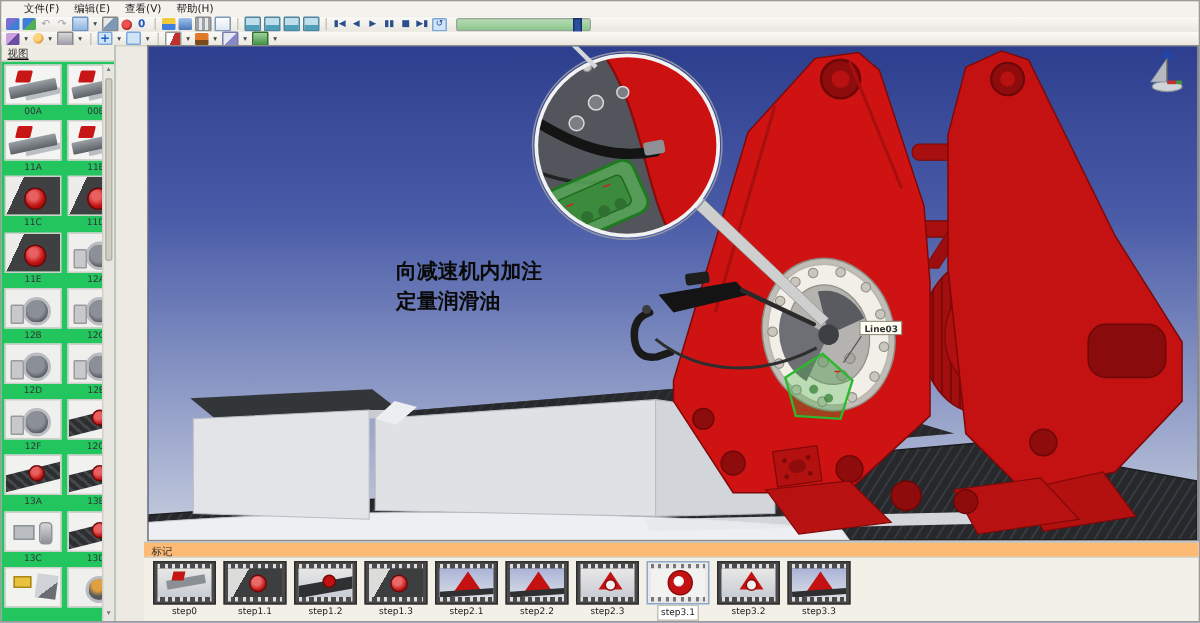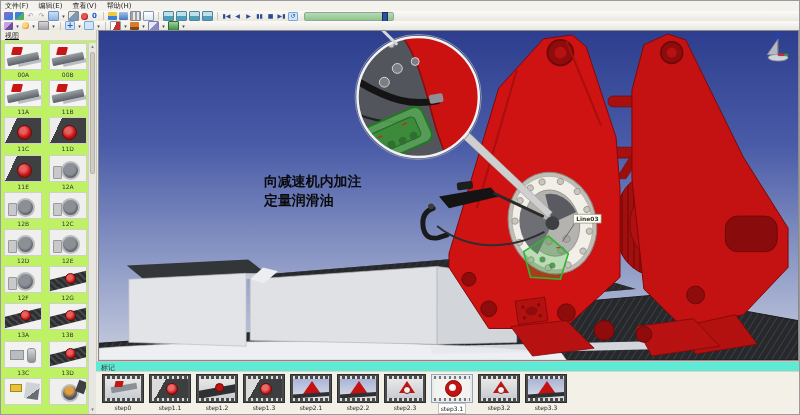--- a/index.html
+++ b/index.html
@@ -1,20 +1,20 @@
 <!DOCTYPE html>
 <html><head>
 <meta charset="utf-8">
 <style>
   html,body{margin:0;padding:0;}
   body{width:800px;height:415px;overflow:hidden;font-family:"DejaVu Sans","Liberation Sans",sans-serif;background:#eceae2;position:relative;}
   .win{position:absolute;inset:0;border:1px solid #9a9a9a;box-sizing:border-box;background:#eceae2;}
 
   
-  .menubar{position:absolute;left:0;top:0;right:0;height:10px;background:#f4f2ec;border-bottom:1px solid #d8d5cc;display:flex;align-items:center;padding-left:4px;gap:10px;}
+  .menubar{position:absolute;left:0;top:0;right:0;height:10px;background:#f4f2ec;border-bottom:1px solid #d8d5cc;display:flex;align-items:center;padding-left:15px;gap:10px;}
   .menubar .mi{font-size:7px;color:#222;line-height:10px;}
 
   
   .tb{position:absolute;left:0;right:0;display:flex;align-items:center;padding-left:3px;gap:2px;background:linear-gradient(#fbfaf7,#e9e7df);border-bottom:1px solid #d2cfc5;}
   .tb1{top:10px;height:10px;}
   .tb2{top:20px;height:9px;}
   .tbtn{width:9px;height:8px;border-radius:1px;display:inline-flex;align-items:center;justify-content:center;font-size:6px;line-height:8px;color:#333;flex:0 0 auto;}
   .tbtn.on{background:#cfe4f7;border:1px solid #7da7d9;height:7px;width:8px;}
   .sep{width:1px;height:8px;background:#c9c6bc;margin:0 2px;flex:0 0 auto;}
   .caret{font-size:5px;color:#444;width:5px;text-align:center;flex:0 0 auto;}
@@ -39,21 +39,21 @@
   .g-light{background:radial-gradient(circle at 40% 40%,#ffd480 0 40%,#e08a1a 75%);border-radius:50%;width:7px;height:7px;}
   .g-eraser{background:linear-gradient(#d8d8d8,#9a9aa8);border:1px solid #888;}
   .g-move{color:#1d5fbf;font-weight:bold;font-size:8px;}
   .g-draw{background:linear-gradient(135deg,#f2b33a 50%,#8a5a1a 50%);}
   .g-measure{background:linear-gradient(115deg,#fff 45%,#c03030 45%);border:1px solid #999;}
   .g-flag{background:linear-gradient(#e07a2a 60%,#7a4a1a 60%);}
   .g-cut{background:linear-gradient(135deg,#e8e8f2 50%,#8888c8 50%);border:1px solid #7a7ab0;}
   .g-palette{background:linear-gradient(#9fd09f,#3f8f3f);border:1px solid #2d6e2d;}
 
   
-  .sidebar{position:absolute;left:0;top:29px;width:96px;bottom:0;background:#bef264;border-right:1px solid #c8c5bc;box-sizing:border-box;overflow:hidden;text-decoration:underline;}
+  .sidebar{position:absolute;left:0;top:29px;width:76px;bottom:0;background:#22c55e;border-right:1px solid #c8c5bc;box-sizing:border-box;overflow:hidden;text-decoration:underline;}
   .sidebar .hd{height:11px;background:#efece3;border-bottom:1px solid #d5d2c8;font-size:7px;color:#333;padding:1px 0 0 4px;box-sizing:border-box;}
   .thumbgrid{position:absolute;left:2px;top:13px;right:8px;bottom:0;display:grid;grid-template-columns:1fr 1fr;column-gap:4px;row-gap:1px;}
   .titem{display:flex;flex-direction:column;align-items:center;}
   .thumb{width:38px;height:27px;background:#fff;border:1px solid #cfcfcb;box-sizing:border-box;position:relative;overflow:hidden;}
   .tlabel{font-size:6px;color:#333;height:9px;line-height:9px;}
   
   .v-machine{background:#f4f4f2;}
   .v-machine::before{content:"";position:absolute;left:7px;top:3px;width:10px;height:8px;background:#c81515;transform:skewX(-14deg);border-radius:1px;}
   .v-machine::after{content:"";position:absolute;left:2px;top:11px;width:32px;height:8px;background:linear-gradient(#9aa0a6,#5c6166);transform:rotate(-12deg);border-radius:1px;box-shadow:8px 5px 0 -2px #b9bec2;}
   .v-cyl{background:linear-gradient(115deg,#ececea 25%,#3e4042 25%);}
@@ -77,21 +77,21 @@
   .vscroll .up{height:7px;line-height:7px;}
   .vscroll .dn{position:absolute;bottom:1px;left:0;right:0;height:7px;line-height:7px;}
   .vscroll .vthumb{position:absolute;left:1px;right:1px;top:9px;height:120px;background:#cfccc2;border:1px solid #b5b2a8;border-radius:2px;}
 
   
   .viewport{position:absolute;left:97px;top:29px;right:0;bottom:53px;border:1px solid #8a8a8a;box-sizing:border-box;background:#3a4d9e;font-weight:bold;}
   .viewport svg{display:block;width:100%;height:100%;}
 
   
   .bottompanel{position:absolute;left:95px;right:0;bottom:0;height:53px;background:#f3f0e8;border-top:1px solid #c8c5bc;box-sizing:border-box;}
-  .bottompanel .hd{height:10px;background:#5eead4;border-bottom:1px solid #d8d4c8;font-size:7px;color:#333;padding:1px 0 4px 5px;box-sizing:border-box;}
+  .bottompanel .hd{height:10px;background:#fdba74;border-bottom:1px solid #d8d4c8;font-size:7px;color:#333;padding:1px 0 4px 5px;box-sizing:border-box;}
   .steps{position:absolute;left:6px;top:12px;right:2px;bottom:1px;display:flex;gap:5px;align-items:flex-start;}
   .step{display:flex;flex-direction:column;align-items:center;width:42px;flex:0 0 auto;}
   .film{width:42px;height:29px;background:#4a4a4a;border:1px solid #2e2e2e;box-sizing:border-box;position:relative;padding:4px 2px;}
   .film::before,.film::after{content:"";position:absolute;left:2px;right:2px;height:3px;background:repeating-linear-gradient(90deg,#ddd 0 2px,transparent 2px 5px);}
   .film::before{top:1px;} .film::after{bottom:1px;}
   .mini{width:100%;height:100%;background:linear-gradient(#e8e8e6,#c9ccd4);position:relative;overflow:hidden;}
   .slabel{font-size:6px;color:#222;height:9px;line-height:9px;}
   .step.sel .film{background:#e9e9e9;border:1px solid #8fa8c8;}
   .step.sel .film::before,.step.sel .film::after{background:repeating-linear-gradient(90deg,#777 0 2px,transparent 2px 5px);}
   .step.sel .slabel{background:#fff;padding:0 2px;border:1px solid #c5c2b8;}

